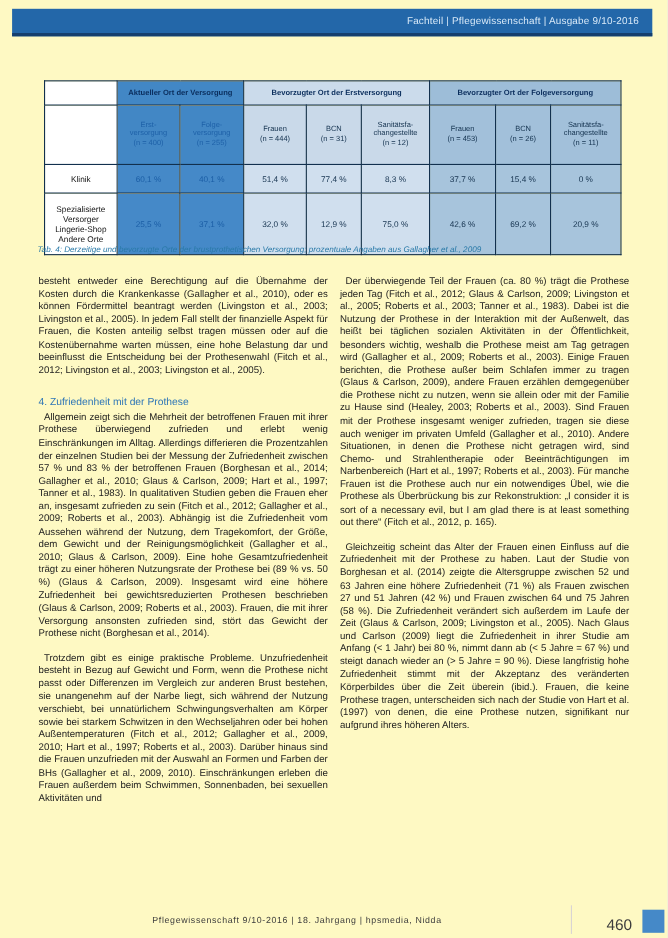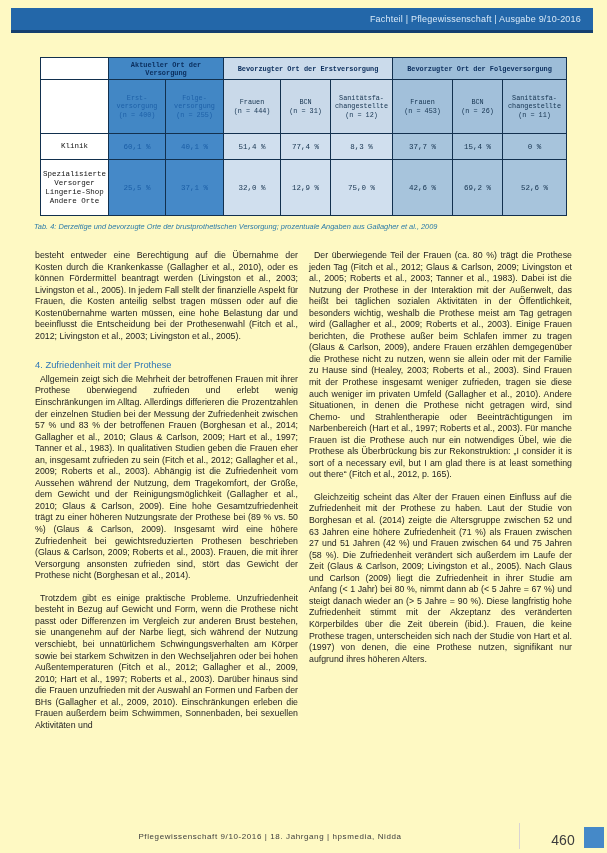--- a/index.html
+++ b/index.html
@@ -11,22 +11,22 @@
   
   .topbar{
     position:absolute;left:11px;top:8px;width:582px;height:25px;
     background:#2367a9;border-bottom:3px solid #153f6e;
     display:flex;align-items:center;justify-content:flex-end;
     padding-right:12px;box-sizing:border-box;
     color:#d8e9f8;font-size:9px;letter-spacing:.2px;
   }
   
   table.datatable{
-    position:absolute;left:40px;top:57px;
-    border-collapse:collapse;table-layout:fixed;font-family:Liberation Mono, monospace;
+    position:absolute;left:40px;top:73px;
+    border-collapse:collapse;table-layout:fixed;
   }
   table.datatable td{
     border:1px solid #12304e;text-align:center;vertical-align:middle;
     padding:1px 2px;box-sizing:border-box;overflow:hidden;
   }
   tr.grouprow td{height:22px;font-size:6.9px;font-weight:bold;}
   tr.subrow td{height:54px;font-size:6.8px;white-space:pre-line;line-height:8.5px;}
   tr.datarow1 td{height:26px;}
   tr.datarow2 td{height:56px;}
   td.corner{background:#ffffff;}
@@ -139,21 +139,21 @@
 Versorger
 Lingerie-Shop
 Andere Orte</td>
         <td class="cell-akt">25,5 %</td>
         <td class="cell-akt">37,1 %</td>
         <td class="cell-erst">32,0 %</td>
         <td class="cell-erst">12,9 %</td>
         <td class="cell-erst">75,0 %</td>
         <td class="cell-folge">42,6 %</td>
         <td class="cell-folge">69,2 %</td>
-        <td class="cell-folge">52,6 %</td>
+        <td class="cell-folge">20,9 %</td>
       </tr>
     </tbody>
   </table>
 
   <div class="caption">Tab. 4: Derzeitige und bevorzugte Orte der brustprothetischen Versorgung; prozentuale Angaben aus Gallagher et al., 2009</div>
 
   <div class="col leftcol">
     <p>besteht entweder eine Berechtigung auf die Übernahme der Kosten durch die Krankenkasse (Gallagher et al., 2010), oder es können Fördermittel beantragt werden (Livingston et al., 2003; Livingston et al., 2005). In jedem Fall stellt der finanzielle Aspekt für Frauen, die Kosten anteilig selbst tragen müssen oder auf die Kostenübernahme warten müssen, eine hohe Belastung dar und beeinflusst die Entscheidung bei der Prothesenwahl (Fitch et al., 2012; Livingston et al., 2003; Livingston et al., 2005).</p>
     <h3 class="sec">4. Zufriedenheit mit der Prothese</h3>
     <p class="indent">Allgemein zeigt sich die Mehrheit der betroffenen Frauen mit ihrer Prothese überwiegend zufrieden und erlebt wenig Einschränkungen im Alltag. Allerdings differieren die Prozentzahlen der einzelnen Studien bei der Messung der Zufriedenheit zwischen 57 % und 83 % der betroffenen Frauen (Borghesan et al., 2014; Gallagher et al., 2010; Glaus &amp; Carlson, 2009; Hart et al., 1997; Tanner et al., 1983). In qualitativen Studien geben die Frauen eher an, insgesamt zufrieden zu sein (Fitch et al., 2012; Gallagher et al., 2009; Roberts et al., 2003). Abhängig ist die Zufriedenheit vom Aussehen während der Nutzung, dem Tragekomfort, der Größe, dem Gewicht und der Reinigungsmöglichkeit (Gallagher et al., 2010; Glaus &amp; Carlson, 2009). Eine hohe Gesamtzufriedenheit trägt zu einer höheren Nutzungsrate der Prothese bei (89 % vs. 50 %) (Glaus &amp; Carlson, 2009). Insgesamt wird eine höhere Zufriedenheit bei gewichtsreduzierten Prothesen beschrieben (Glaus &amp; Carlson, 2009; Roberts et al., 2003). Frauen, die mit ihrer Versorgung ansonsten zufrieden sind, stört das Gewicht der Prothese nicht (Borghesan et al., 2014).</p>

